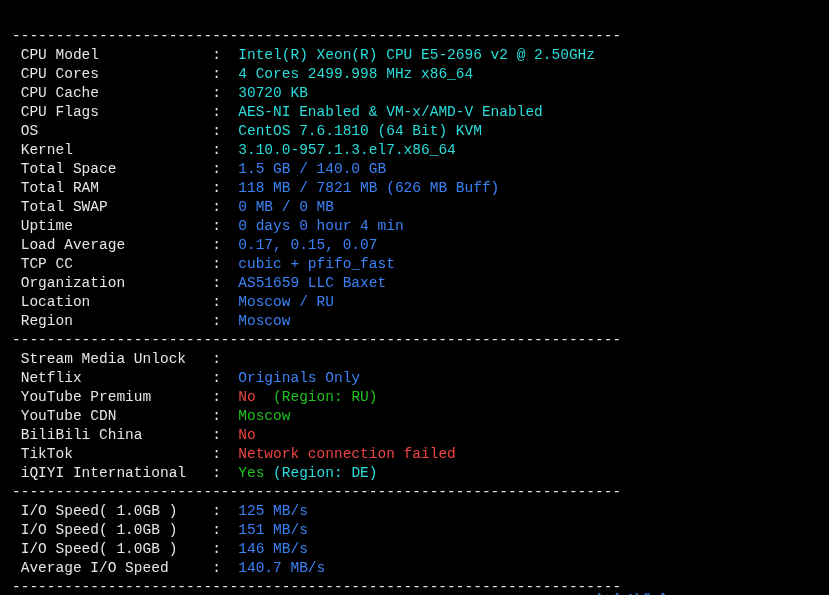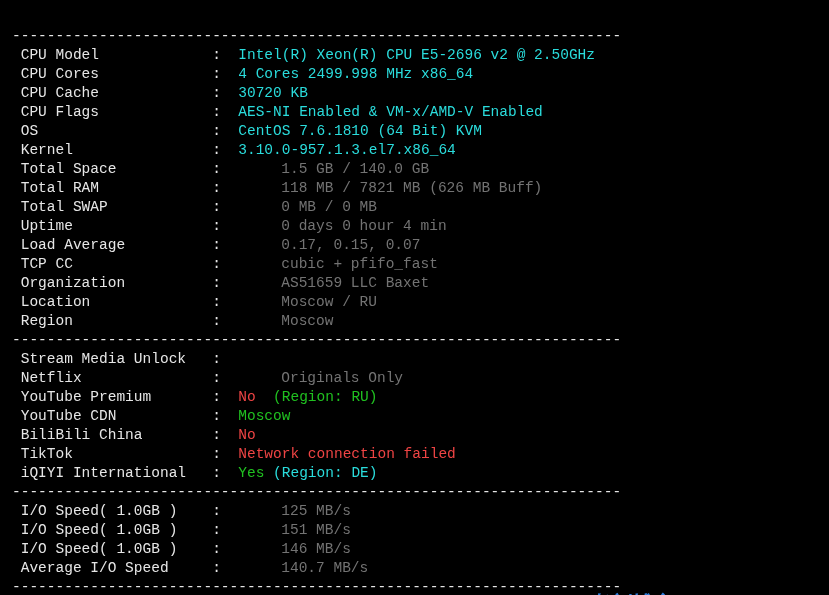--- a/index.html
+++ b/index.html
@@ -15,21 +15,21 @@
     font-size: 14.5px;
     line-height: 19px;
     color: #eee;
     padding: 8px 12px;
     white-space: pre;
     position: relative;
   }
   .row { white-space: pre; }
   .c-white  { color: #e6e6e6; margin-top: 43px; }
   .c-cyan   { color: #2adcdc; }
-  .c-yellow { color: #737373; margin-left: 43px; }
+  .c-yellow { color: #3b82f6; }
   .c-green  { color: #20c020; text-align: right; }
   .c-red    { color: #ef4444; }
   .c-blueN  { color: #2d7fe0; font-weight: 600;}
   .c-whiteB { color: #fff; font-weight: 600;}
   .divider { color: #e6e6e6; letter-spacing: 0; }
   .watermark {
     position: absolute;
     right: 22px;
     bottom: 30px;
     font-family: "Microsoft YaHei", "Arial", sans-serif;

